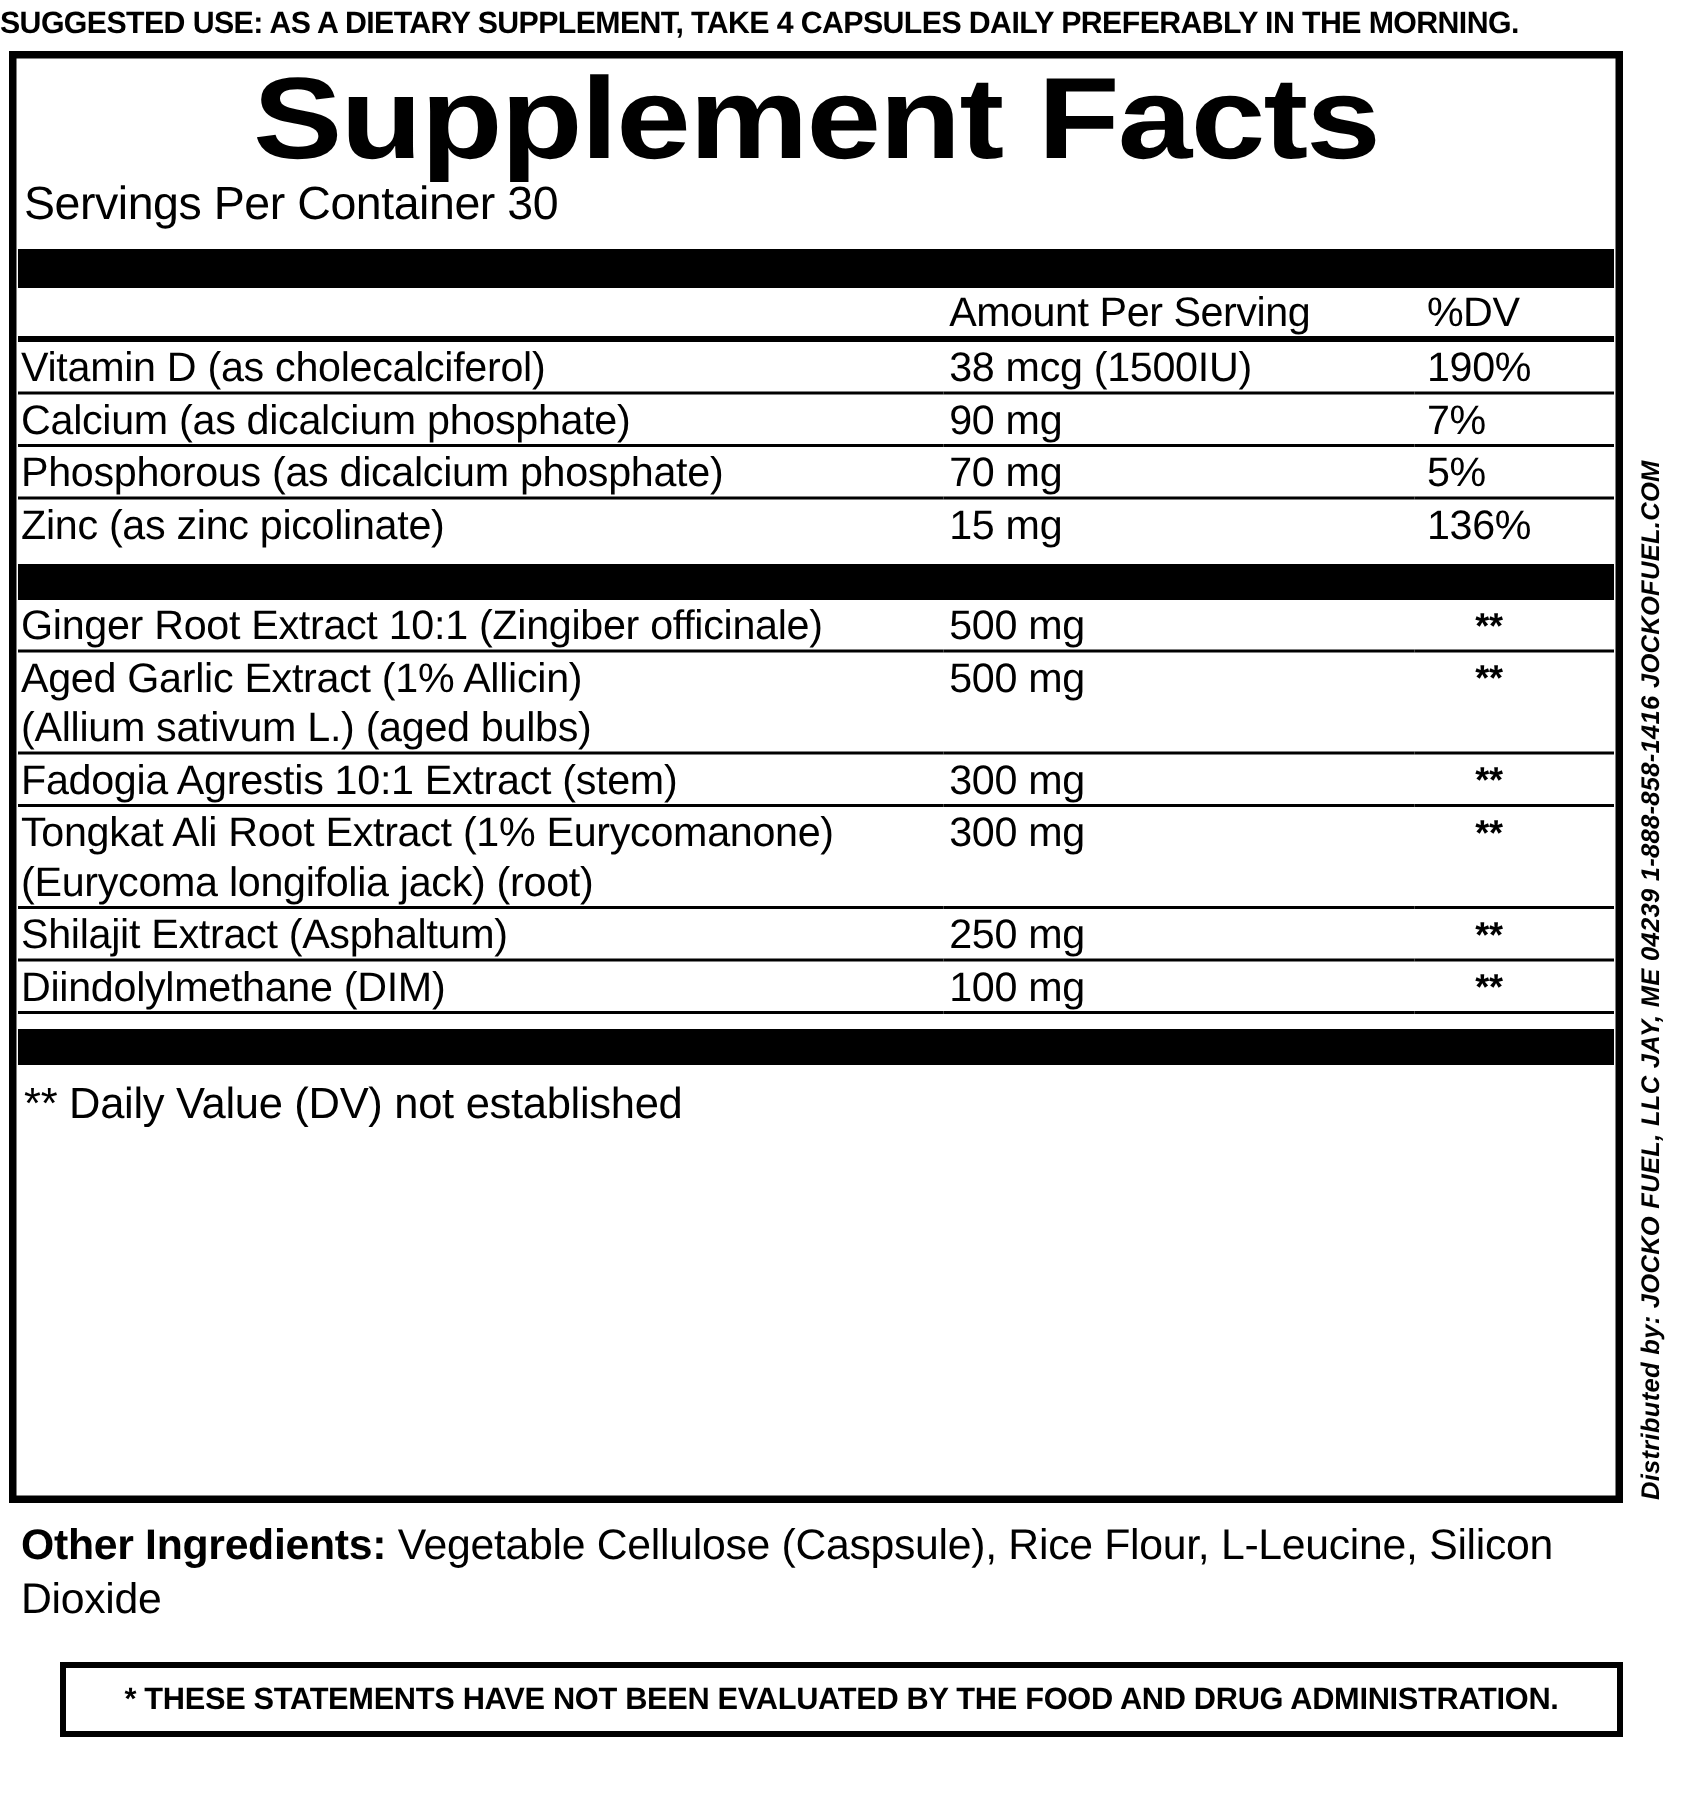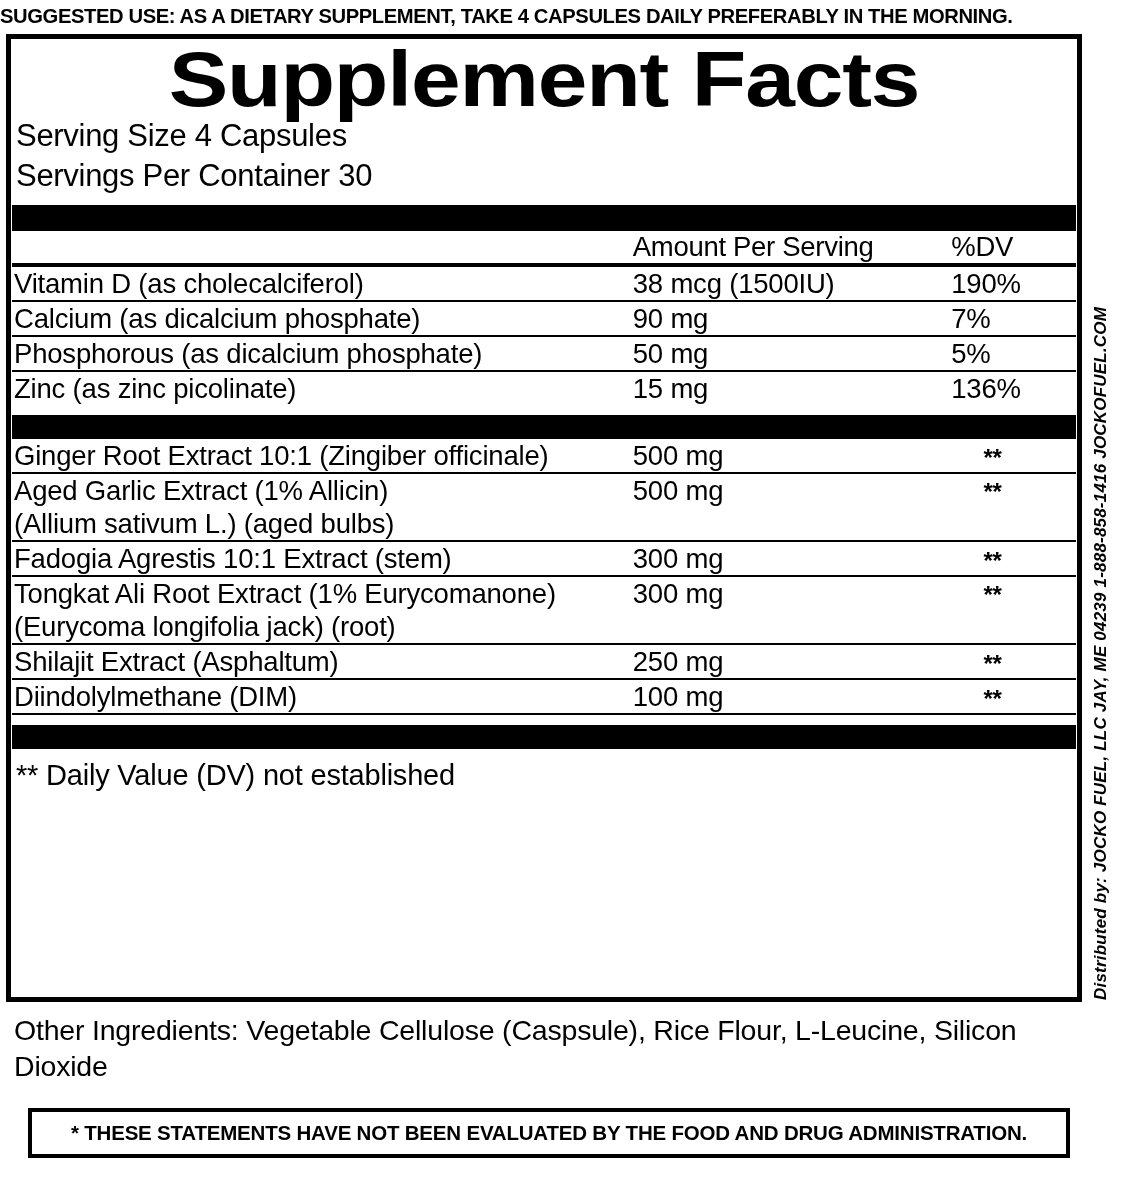--- a/index.html
+++ b/index.html
@@ -179,26 +179,26 @@
   
   .other-ing {
     position: absolute;
     top: 1012px;
     left: 14px;
     width: 1056px;
     font-size: 28.5px;
     line-height: 1.28;
     letter-spacing: -0.2px;
   }
-  .other-ing b { font-weight: normal; }
+  .other-ing b { font-weight: bold; }
 
   
   .disclaimer {
     position: absolute;
-    left: 28px;
+    left: 40px;
     top: 1108px;
     width: 1042px;
     border: 4px solid #000;
     box-sizing: border-box;
     padding: 7px 6px 8px 6px;
     text-align: center;
   }
   .disclaimer div {
     font-family: "Liberation Sans", sans-serif;
     font-weight: bold;
@@ -217,21 +217,20 @@
   <div class="suggested-use">SUGGESTED USE: AS A DIETARY SUPPLEMENT, TAKE 4 CAPSULES  DAILY PREFERABLY IN THE MORNING.</div>
 
   <div class="side-text">
     <span>Distributed by: JOCKO FUEL, LLC JAY, ME 04239 1-888-858-1416 JOCKOFUEL.COM</span>
   </div>
 
   <div class="facts-panel">
 
     <div class="facts-title">Supplement Facts</div>
 
-    <div class="serving-line">Serving Size 4 Capsules</div>
     <div class="serving-line">Servings Per Container 30</div>
 
     <div class="bar-thick"></div>
 
     <table class="facts">
       <colgroup>
         <col class="col-name">
         <col class="col-amount">
         <col class="col-dv">
       </colgroup>
@@ -258,21 +257,21 @@
           <td class="col-amount">38 mcg (1500IU)</td>
           <td class="col-dv">190%</td>
         </tr>
         <tr class="nutri-row">
           <td class="col-name">Calcium (as dicalcium phosphate)</td>
           <td class="col-amount">90 mg</td>
           <td class="col-dv">7%</td>
         </tr>
         <tr class="nutri-row">
           <td class="col-name">Phosphorous (as dicalcium phosphate)</td>
-          <td class="col-amount">50 mg</td>
+          <td class="col-amount">70 mg</td>
           <td class="col-dv">5%</td>
         </tr>
         <tr class="nutri-row noborder">
           <td class="col-name">Zinc (as zinc picolinate)</td>
           <td class="col-amount">15 mg</td>
           <td class="col-dv">136%</td>
         </tr>
       </tbody>
     </table>
 

